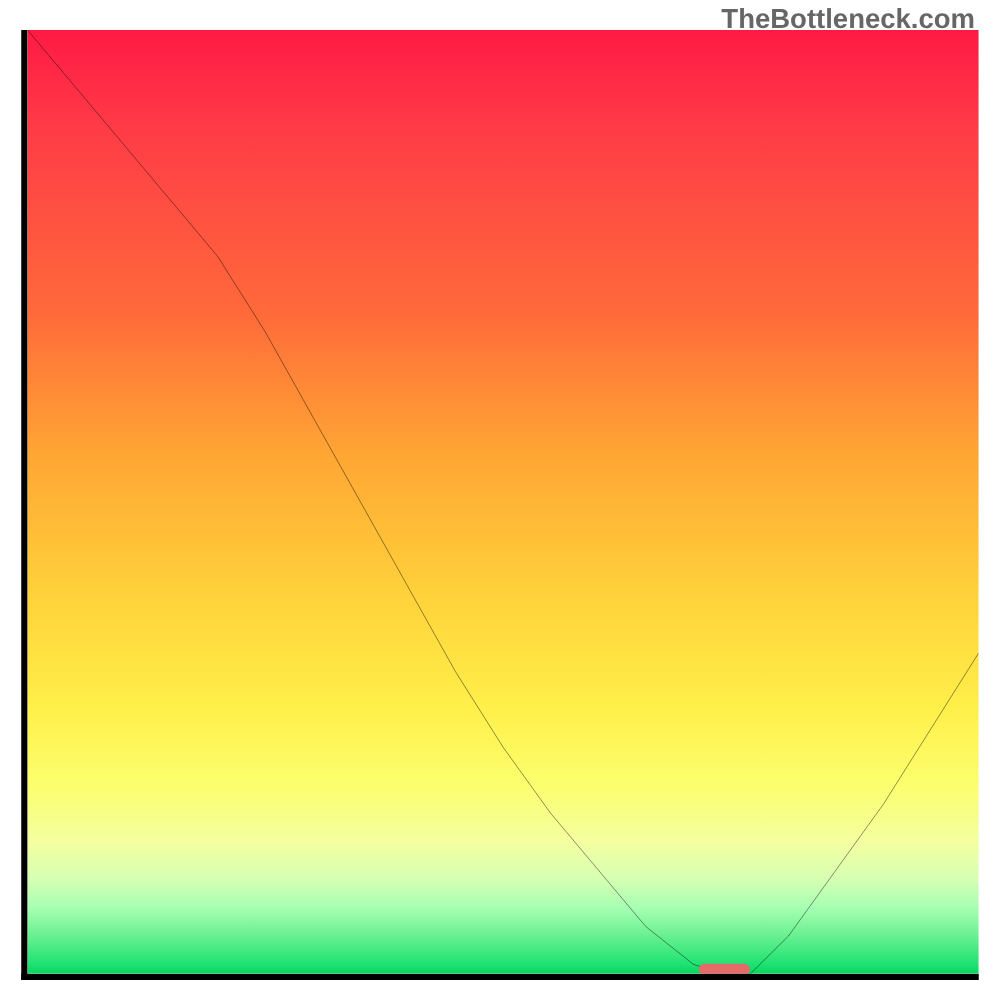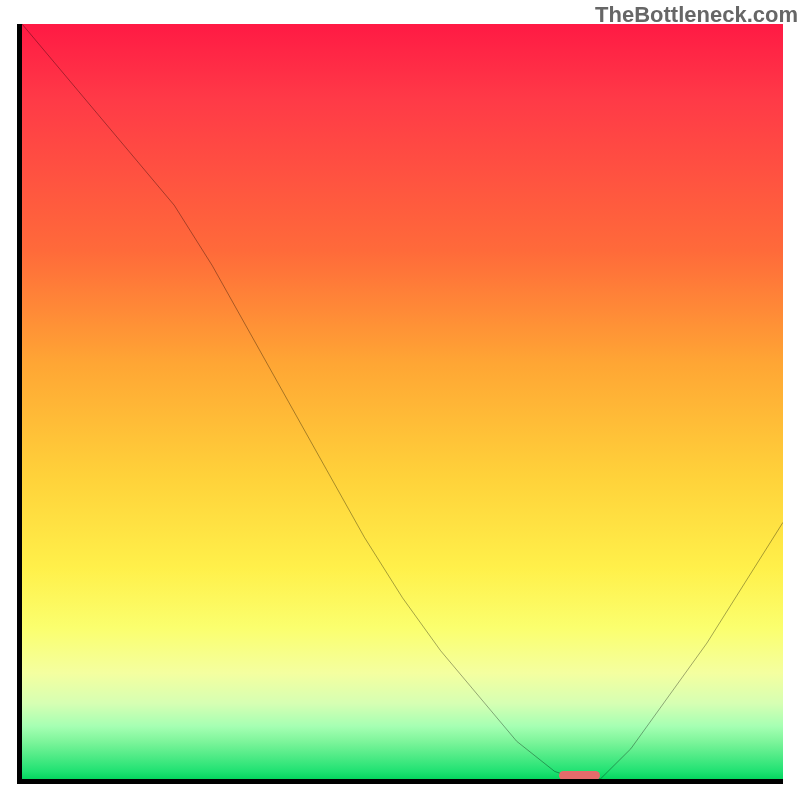--- a/index.html
+++ b/index.html
@@ -7,21 +7,21 @@
     padding: 0;
     background: #ffffff;
     width: 800px;
     height: 800px;
     position: relative;
     font-family: Arial, Helvetica, sans-serif;
   }
   .watermark {
     position: absolute;
     top: 2px;
-    right: 2px;
+    right: 20px;
     font-size: 22px;
     font-weight: bold;
     color: #666;
     z-index: 10;
   }
   .plot-wrap {
     position: absolute;
     left: 17px;
     top: 24px;
     width: 766px;

